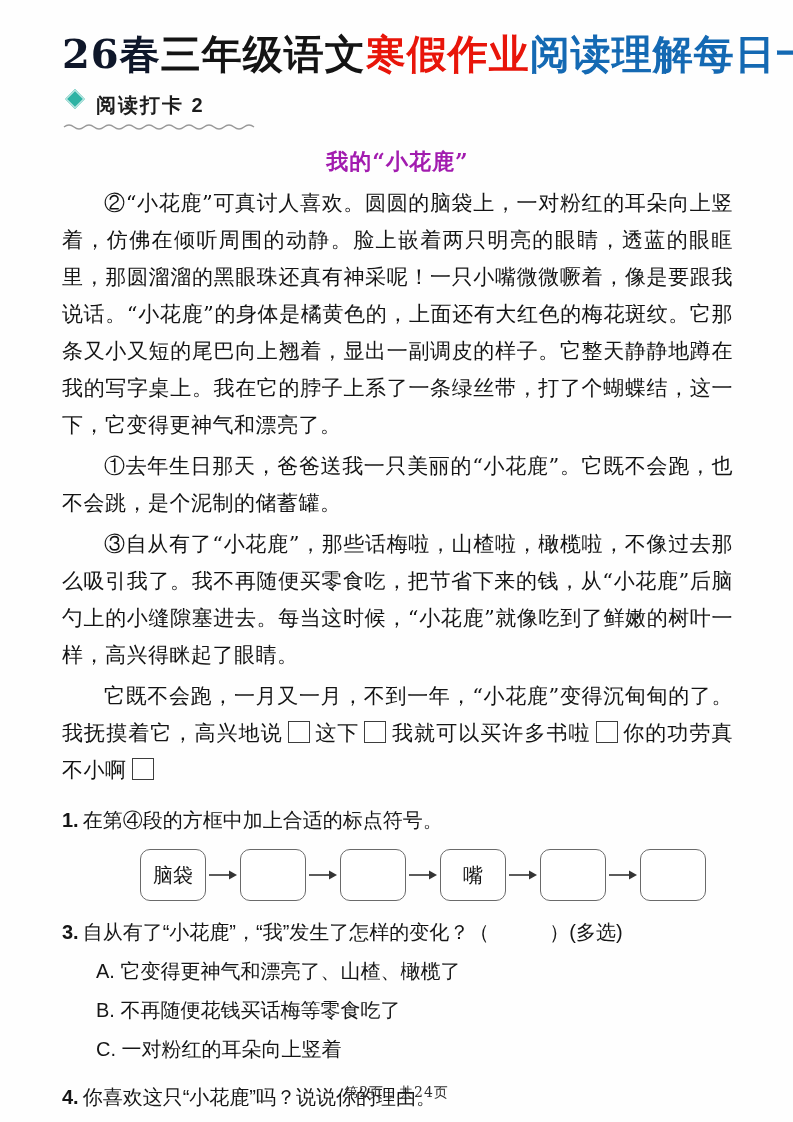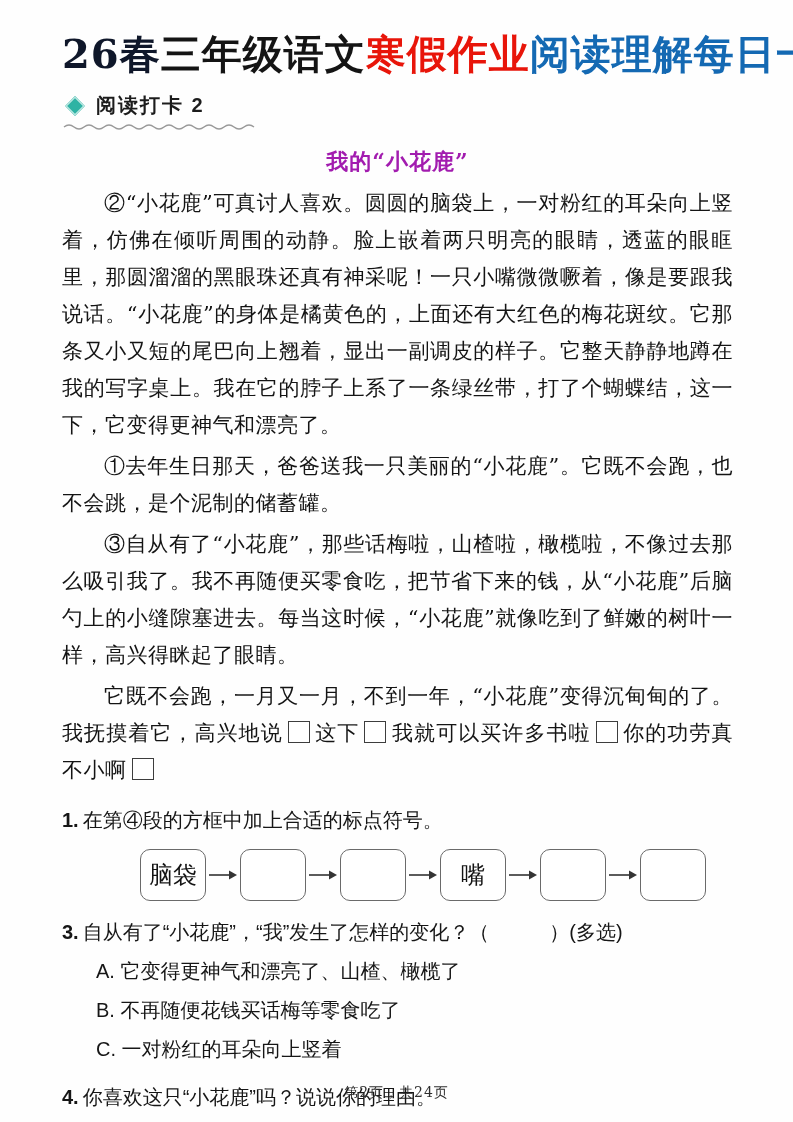--- a/index.html
+++ b/index.html
@@ -1,38 +1,38 @@
 <!DOCTYPE html>
 <html><head>
 <meta charset="utf-8">
 <style>
   html,body{margin:0;padding:0;}
   body{background:#ffffff;font-family:"Liberation Sans",sans-serif;}
   .page{position:relative;width:793px;height:1122px;background:#fefefe;overflow:hidden;
         box-sizing:border-box;padding:30px 60px 0 62px;}
   .main-title{margin:0 0 10px 0;text-align:center;font-family:"DejaVu Serif",serif;
         font-weight:bold;font-size:40px;line-height:48px;letter-spacing:1px;white-space:nowrap;}
-  .badge-row{display:flex;align-items:center;margin:14px 0 0 2px;}
+  .badge-row{display:flex;align-items:flex-start;margin:14px 0 0 2px;}
   .diamond{width:14px;height:14px;transform:rotate(45deg);background:#2eb3a4;
         box-shadow:inset 0 0 0 1.5px rgba(255,255,255,.65), inset 0 0 0 4px #2eb3a4;
         margin:0 14px 0 4px;flex:0 0 auto;}
   .badge-label{font-size:20px;font-weight:bold;color:#1c1c1c;letter-spacing:2px;}
   .wavy{display:block;margin:3px 0 0 0;}
   .passage-title{margin:16px 0 8px 0;text-align:center;font-size:22px;font-weight:bold;
         color:#a21caf;font-family:"DejaVu Serif",serif;letter-spacing:1px;}
   .para{margin:0 0 4px 0;font-family:"DejaVu Serif",serif;font-size:21px;line-height:37px;
         color:#141414;text-align:justify;text-indent:2em;letter-spacing:.5px;}
   .punct-box{display:inline-block;width:20px;height:20px;border:1.6px solid #3d3d3d;
         margin:0 5px;vertical-align:-3px;background:#fff;}
   .question{margin:14px 0 0 0;font-size:20px;line-height:34px;color:#161616;}
   .qnum{font-weight:bold;margin-right:4px;}
   .option{margin:6px 0 0 34px;font-size:20px;line-height:33px;color:#161616;}
   .flowchart{display:flex;align-items:center;margin:12px 0 6px 78px;}
   .fc-box{width:64px;height:50px;border:1.7px solid #6a6a6a;border-radius:10px;
-        display:flex;align-items:center;justify-content:center;font-size:24px;
+        display:flex;align-items:center;justify-content:center;font-size:20px;
         font-family:"DejaVu Serif",serif;color:#141414;background:#fff;flex:0 0 auto;}
   .fc-arrow{flex:0 0 auto;margin:0 2px;display:block;}
   .footer{position:absolute;left:0;bottom:20px;width:100%;text-align:center;
         font-family:"DejaVu Serif",serif;font-size:14px;color:#2e2e2e;letter-spacing:1px;}
 </style>
 </head>
 <body>
 
 <div class="page">
 

